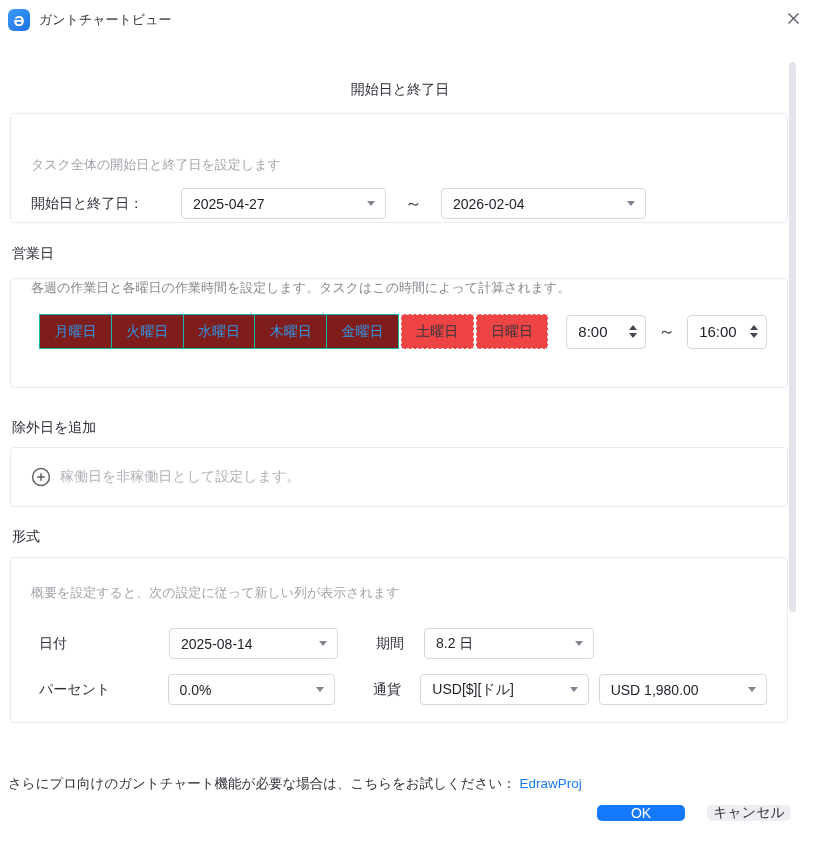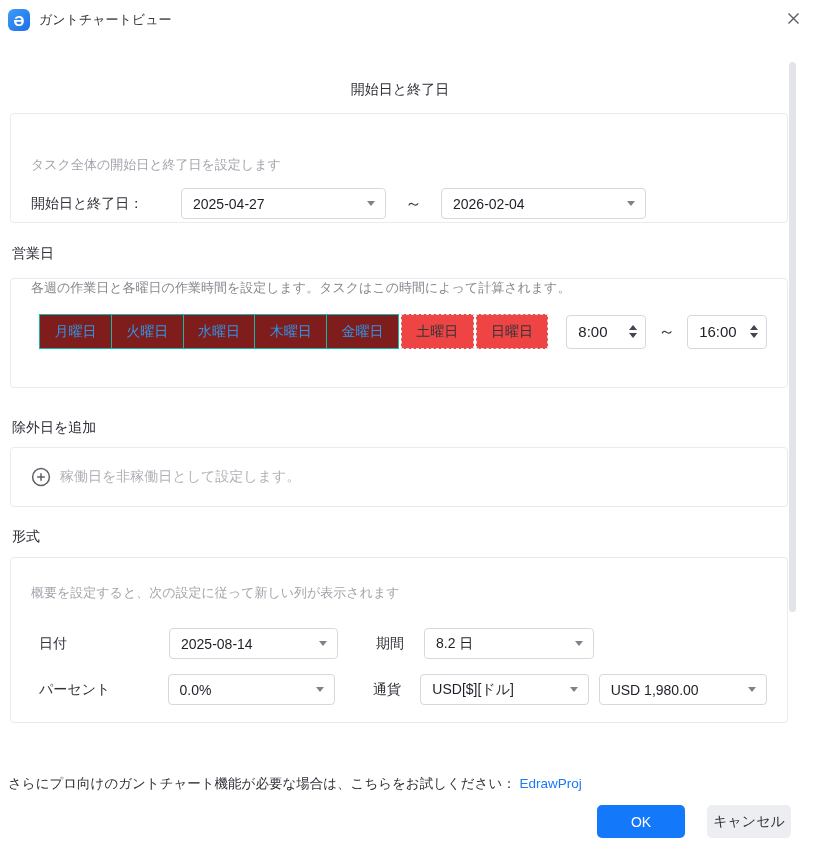--- a/index.html
+++ b/index.html
@@ -177,21 +177,21 @@
     margin-top: 22px;
   }
   .promo a { color: #1a79f7; text-decoration: none; cursor: pointer; }
 
   .btn-row {
     position: absolute;
     right: 25px; top: 805px;
     display: flex; gap: 22px;
   }
   .btn {
-    height: 33px;
+    height: 16px;
     border: none;
     border-radius: 5px;
     font-size: 14px;
     font-family: "Liberation Sans", "DejaVu Sans", sans-serif;
     cursor: pointer;
     display: flex; align-items: center; justify-content: center;
   }
   .btn-ok { width: 88px; background: #1478fa; color: #ffffff; }
   .btn-cancel { width: 84px; background: #eceef1; color: #2f3038; }
 </style>

